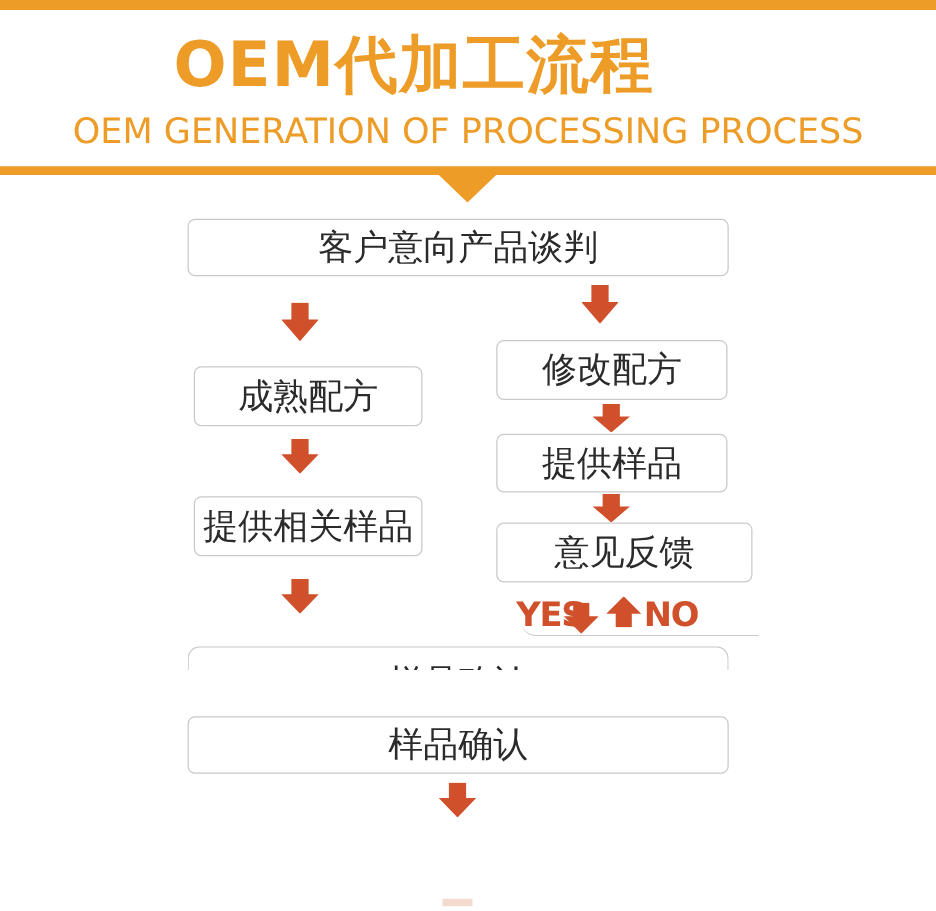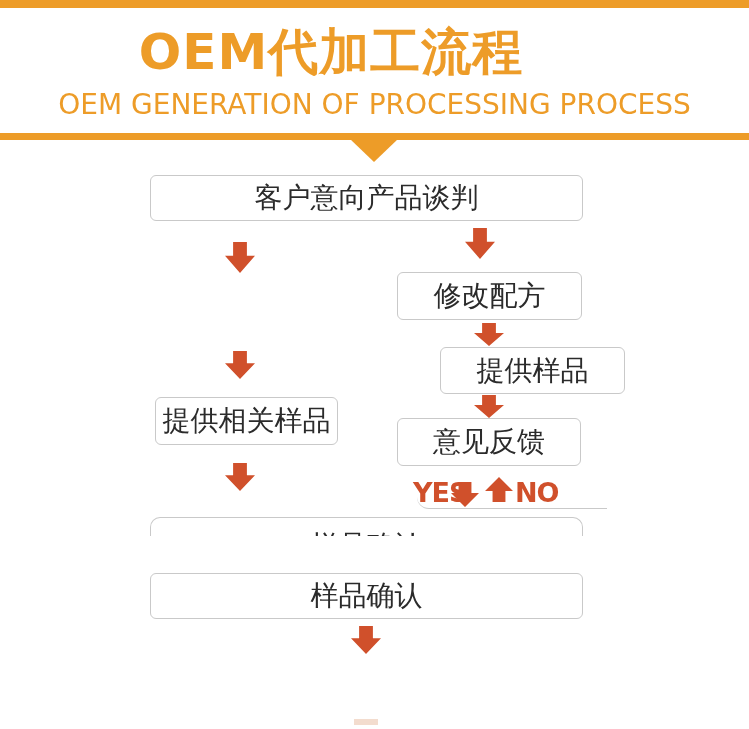--- a/index.html
+++ b/index.html
@@ -65,35 +65,38 @@
   <div class="divider"></div>
   <div class="divider-tri"></div>
 
   <div class="fbox" style="left:150px;top:175px;width:433px;height:46px;">
     <span>客户意向产品谈判</span>
   </div>
 
   <div class="arr-down" style="left:225px;top:242px;width:30px;height:31px;"></div>
   <div class="arr-down" style="left:465px;top:228px;width:30px;height:31px;"></div>
 
+  <div class="fbox" style="left:155px;top:293px;width:183px;height:48px;">
+    <span>成熟配方</span>
+  </div>
   <div class="arr-down" style="left:225px;top:351px;width:30px;height:28px;"></div>
   <div class="fbox" style="left:155px;top:397px;width:183px;height:48px;">
     <span>提供相关样品</span>
   </div>
   <div class="arr-down" style="left:225px;top:463px;width:30px;height:28px;"></div>
 
   <div class="fbox" style="left:397px;top:272px;width:185px;height:48px;">
     <span>修改配方</span>
   </div>
   <div class="arr-down" style="left:474px;top:323px;width:30px;height:23px;"></div>
-  <div class="fbox" style="left:397px;top:347px;width:185px;height:47px;margin-left:43px;">
+  <div class="fbox" style="left:397px;top:347px;width:185px;height:47px;">
     <span>提供样品</span>
   </div>
   <div class="arr-down" style="left:474px;top:395px;width:30px;height:23px;"></div>
-  <div class="fbox" style="left:397px;top:418px;width:184px;height:48px;">
+  <div class="fbox" style="left:397px;top:418px;width:205px;height:48px;">
     <span>意见反馈</span>
   </div>
 
   <div class="yn-label" style="left:413px;top:477px;">YES</div>
   <div class="arr-down" style="left:451px;top:482px;width:28px;height:25px;"></div>
   <div class="arr-up" style="left:485px;top:477px;width:28px;height:25px;"></div>
   <div class="yn-label" style="left:515px;top:477px;">NO</div>
 
   <div class="ghost-arc"></div>
 

